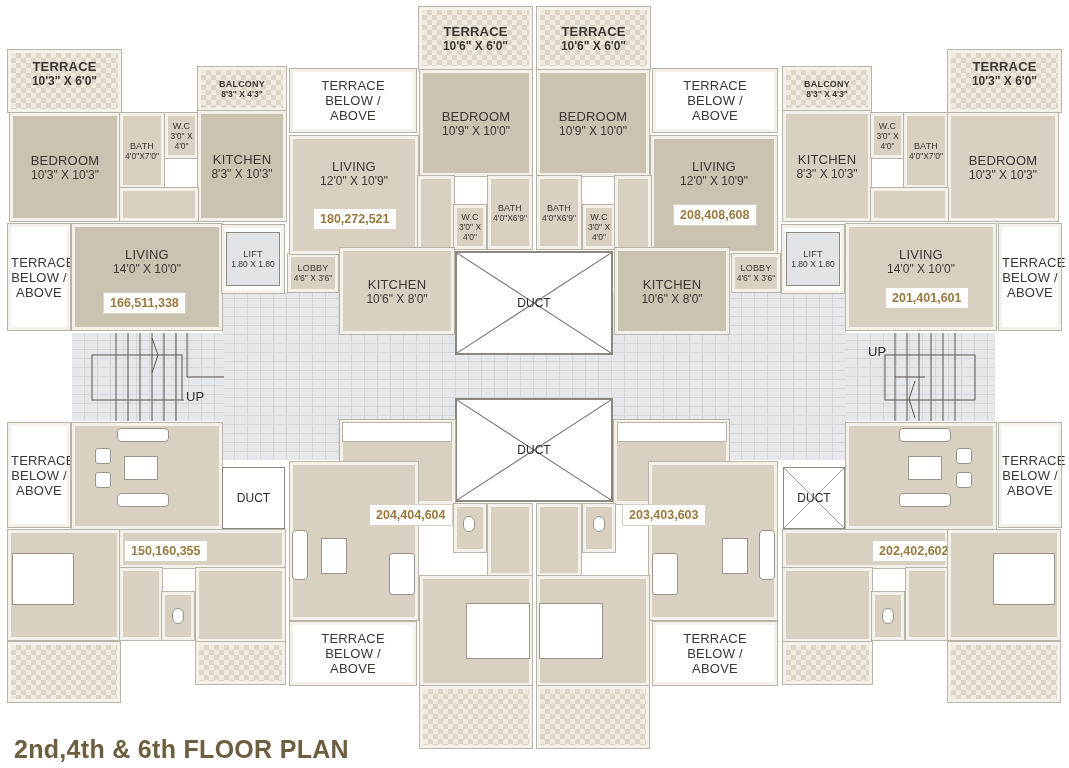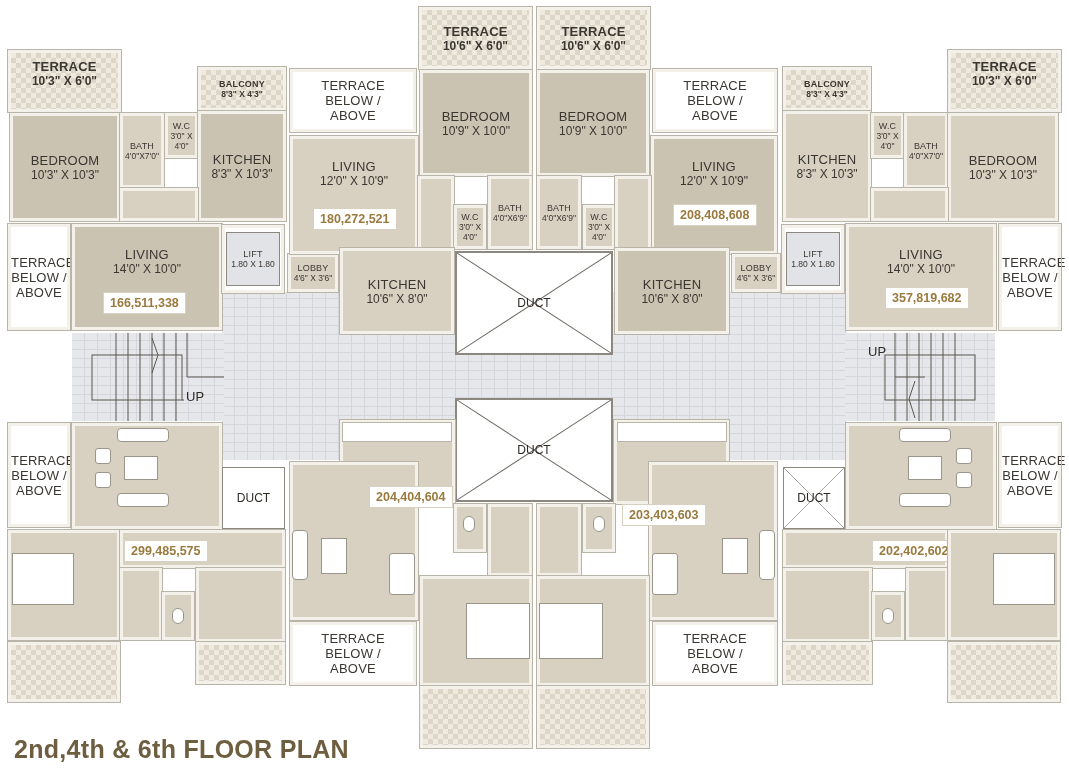--- a/index.html
+++ b/index.html
@@ -176,21 +176,21 @@
   <div class="room white small" style="left:782px;top:225px;width:62px;height:68px;">
     <div style="background:#e2e3e6;border:1px solid #8c8880;width:52px;height:52px;display:flex;flex-direction:column;align-items:center;justify-content:center;">
       <div class="name">LIFT</div>
       <div class="dim">1.80 X 1.80</div>
     </div>
   </div>
   <div class="room tan" style="left:846px;top:224px;width:150px;height:106px;justify-content:flex-start;padding-top:20px;">
     <div class="name">LIVING</div>
     <div class="dim">14'0" X 10'0"</div>
   </div>
-  <div class="unit" style="left:885px;top:287px;">357,819,682</div>
+  <div class="unit" style="left:885px;top:287px;">201,401,601</div>
   <div class="room white" style="left:999px;top:224px;width:62px;height:106px;">
     <div class="name" style="width:56px;">TERRACE BELOW / ABOVE</div>
   </div>
 
   <div class="duct" style="left:455px;top:251px;width:158px;height:104px;">
     <svg viewBox="0 0 100 100" preserveAspectRatio="none">
         <line x1="0" y1="0" x2="100" y2="100" stroke="#6e6a62" stroke-width="0.8"></line>
         <line x1="100" y1="0" x2="0" y2="100" stroke="#6e6a62" stroke-width="0.8"></line>
       </svg>
     <span>DUCT</span>
@@ -243,32 +243,32 @@
   <div class="furn" style="left:117px;top:493px;width:52px;height:14px;border-radius:4px;"></div>
   <div class="furn" style="left:124px;top:456px;width:34px;height:24px;"></div>
   <div class="furn" style="left:95px;top:448px;width:16px;height:16px;border-radius:3px;"></div>
   <div class="furn" style="left:95px;top:472px;width:16px;height:16px;border-radius:3px;"></div>
   <div class="duct" style="left:222px;top:467px;width:63px;height:62px;border-width:1px;">
     <span>DUCT</span>
   </div>
   <div class="room tan" style="left:8px;top:530px;width:112px;height:110px;"></div>
   <div class="bed" style="left:12px;top:553px;width:62px;height:52px;"></div>
   <div class="room tan" style="left:120px;top:530px;width:165px;height:38px;"></div>
-  <div class="unit" style="left:124px;top:540px;">299,485,575</div>
+  <div class="unit" style="left:124px;top:540px;">150,160,355</div>
   <div class="room tan" style="left:120px;top:568px;width:42px;height:72px;"></div>
   <div class="room tan" style="left:162px;top:592px;width:32px;height:48px;"></div>
   <div class="furn" style="left:172px;top:608px;width:12px;height:16px;border-radius:6px;"></div>
   <div class="room tan" style="left:196px;top:568px;width:89px;height:74px;"></div>
   <div class="room check" style="left:8px;top:642px;width:112px;height:60px;"></div>
   <div class="room check" style="left:196px;top:642px;width:89px;height:42px;"></div>
 
   <div class="room tan" style="left:340px;top:420px;width:115px;height:84px;"></div>
   <div class="wall" style="left:343px;top:423px;width:108px;height:18px;"></div>
   <div class="room tan" style="left:290px;top:462px;width:128px;height:158px;"></div>
-  <div class="unit" style="left:369px;top:486px;">204,404,604</div>
+  <div class="unit" style="left:369px;top:504px;">204,404,604</div>
   <div class="furn" style="left:321px;top:538px;width:26px;height:36px;"></div>
   <div class="furn" style="left:292px;top:530px;width:16px;height:50px;border-radius:4px;"></div>
   <div class="furn" style="left:389px;top:553px;width:26px;height:42px;border-radius:3px;"></div>
   <div class="room tan" style="left:454px;top:504px;width:32px;height:48px;"></div>
   <div class="furn" style="left:463px;top:516px;width:12px;height:16px;border-radius:6px;"></div>
   <div class="room tan" style="left:488px;top:504px;width:44px;height:72px;"></div>
   <div class="room tan" style="left:420px;top:576px;width:112px;height:110px;"></div>
   <div class="bed" style="left:466px;top:603px;width:64px;height:56px;"></div>
   <div class="room white" style="left:290px;top:622px;width:126px;height:63px;">
     <div class="name" style="width:80px;">TERRACE BELOW / ABOVE</div>

